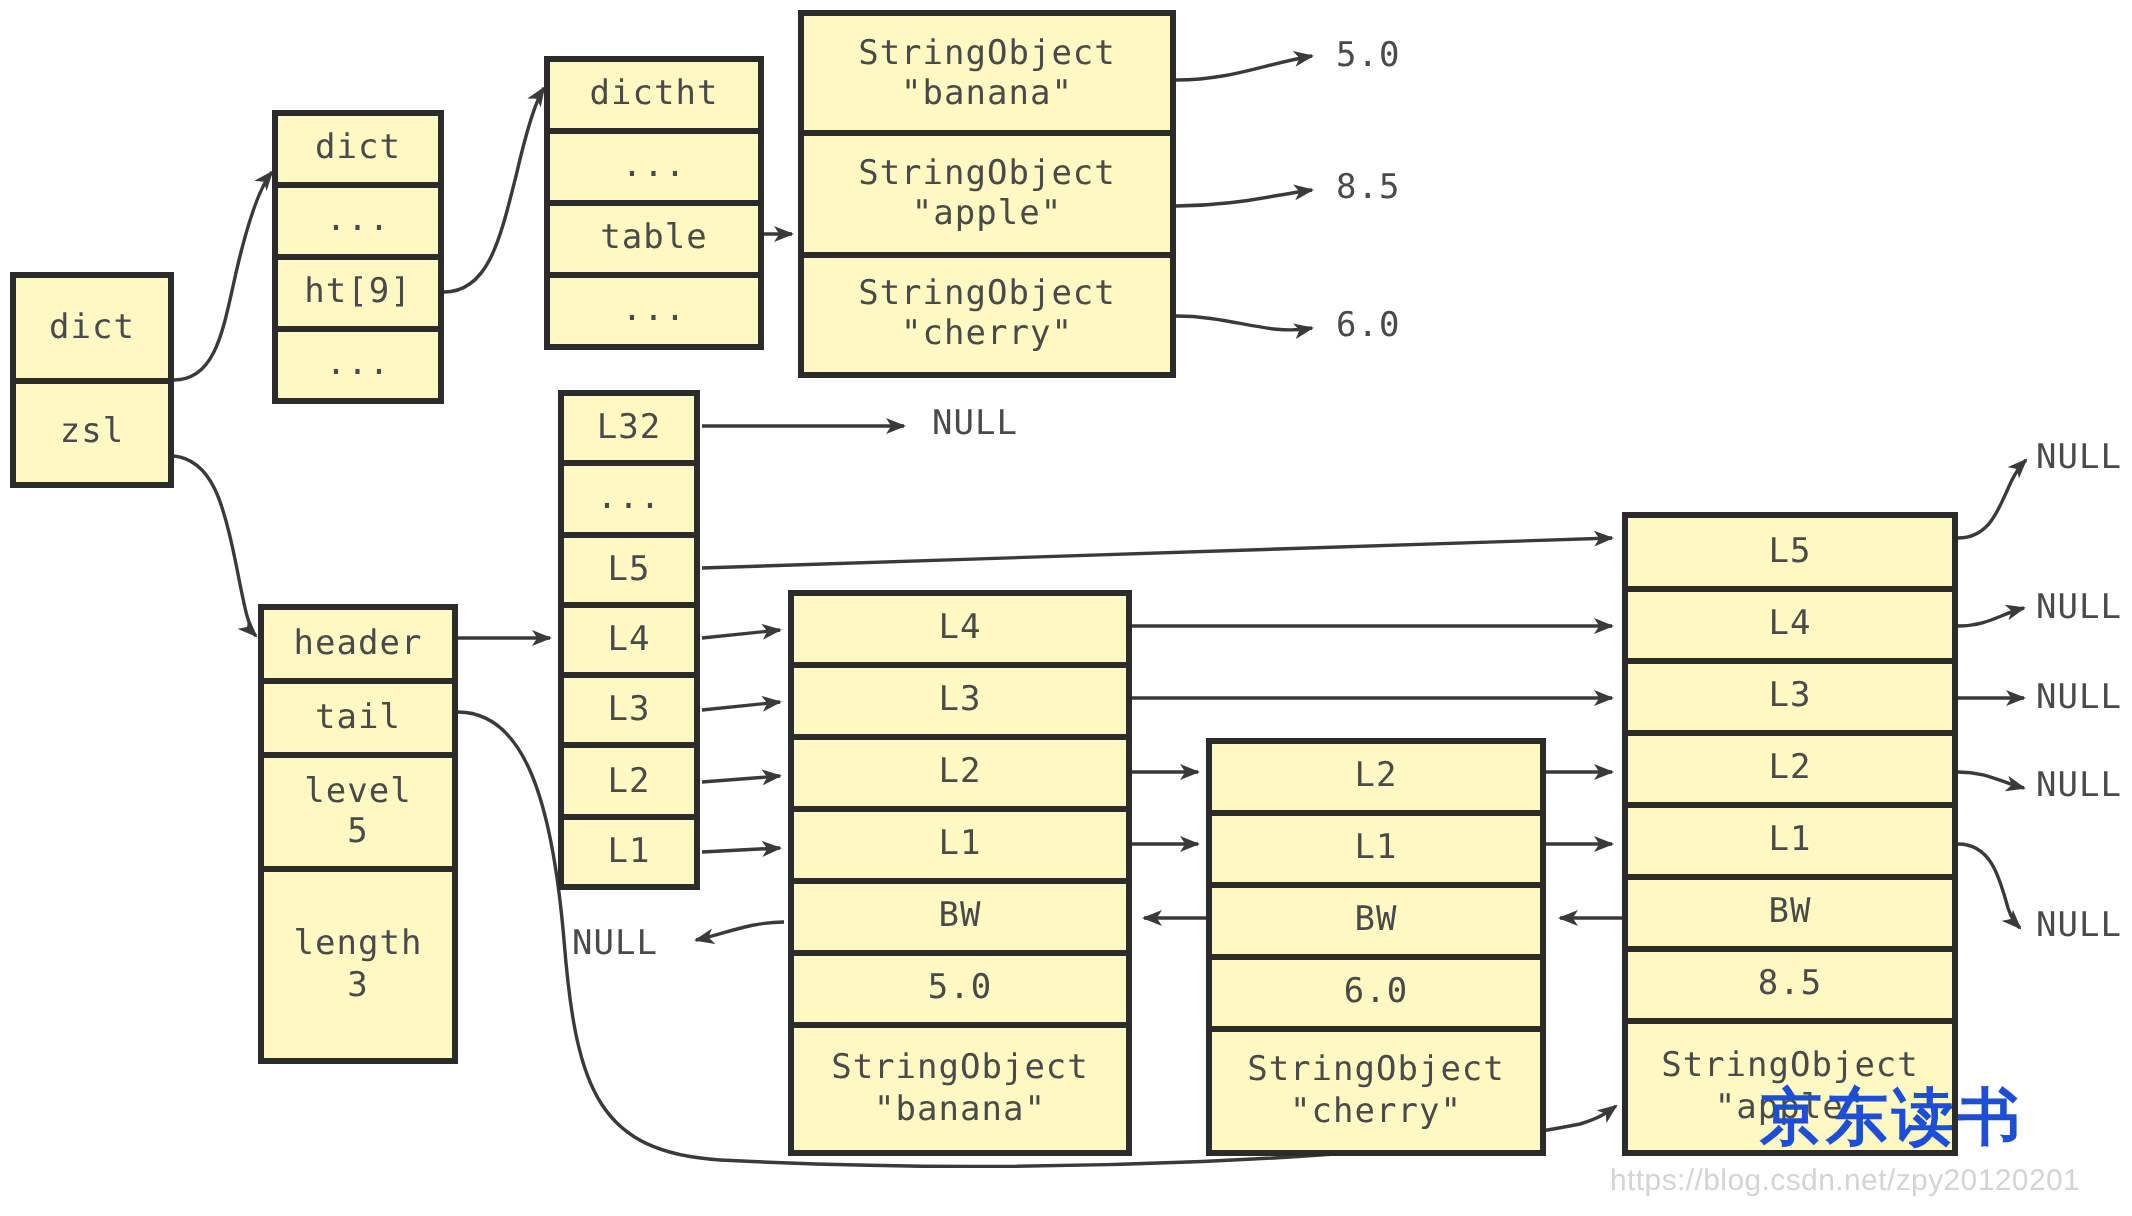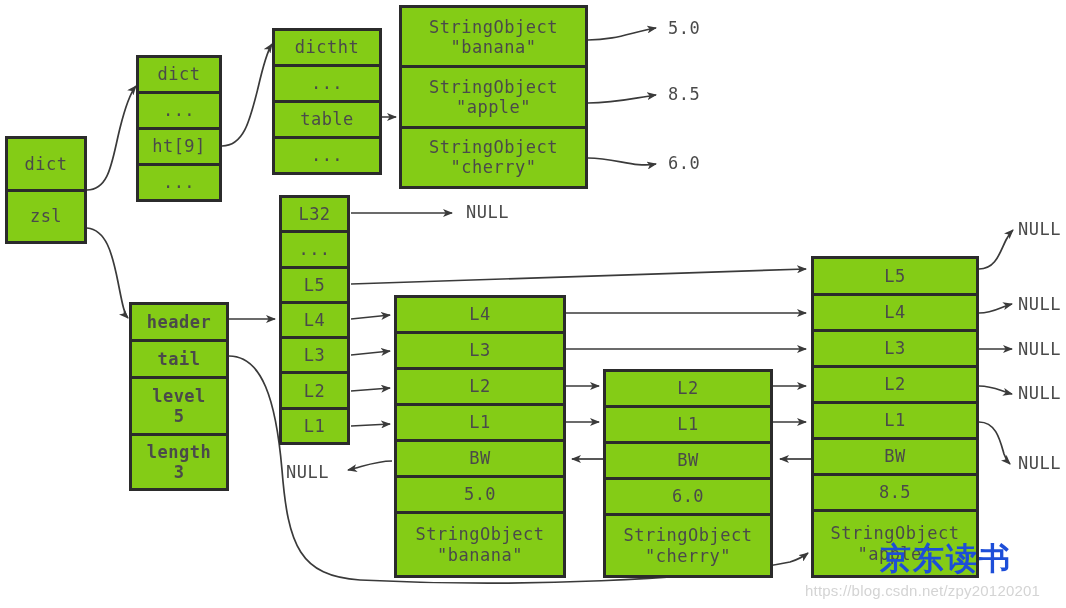--- a/index.html
+++ b/index.html
@@ -35,21 +35,21 @@
     display: flex;
     flex-direction: column;
     align-items: center;
     justify-content: center;
     color: #4a4a4a;
     font-size: 17px;
     line-height: 1.18;
     letter-spacing: 0.5px;
     white-space: pre;
     border-bottom: 3px solid #2b2b2b;
-    background: #84cc16;
+    background: #fef9c3;
     flex: 1 1 auto;
   }
   .cell:last-child { border-bottom: none; }
   .cell .sub { display: block; }
   .label {
     position: absolute;
     color: #4a4a4a;
     font-size: 17px;
     letter-spacing: 0.5px;
     white-space: pre;
@@ -178,21 +178,21 @@
       <span class="sub">"cherry"</span>
     </div>
   </div>
 
   <div class="label" style="left:668px; top:18px;">5.0</div>
   <div class="label" style="left:668px; top:84px;">8.5</div>
   <div class="label" style="left:668px; top:153px;">6.0</div>
 
   <div class="label" style="left:466px; top:202px;">NULL</div>
 
-  <div class="struct" style="left:129px; top:302px; width:100px; height:189px;font-weight:bold;">
+  <div class="struct" style="left:129px; top:302px; width:100px; height:230px;">
     <div class="cell" style="flex:0 0 37px;">header</div>
     <div class="cell" style="flex:0 0 37px;">tail</div>
     <div class="cell" style="flex:0 0 57px;">
       <span class="sub">level</span>
       <span class="sub">5</span>
     </div>
     <div class="cell" style="flex:1 1 auto;">
       <span class="sub">length</span>
       <span class="sub">3</span>
     </div>

